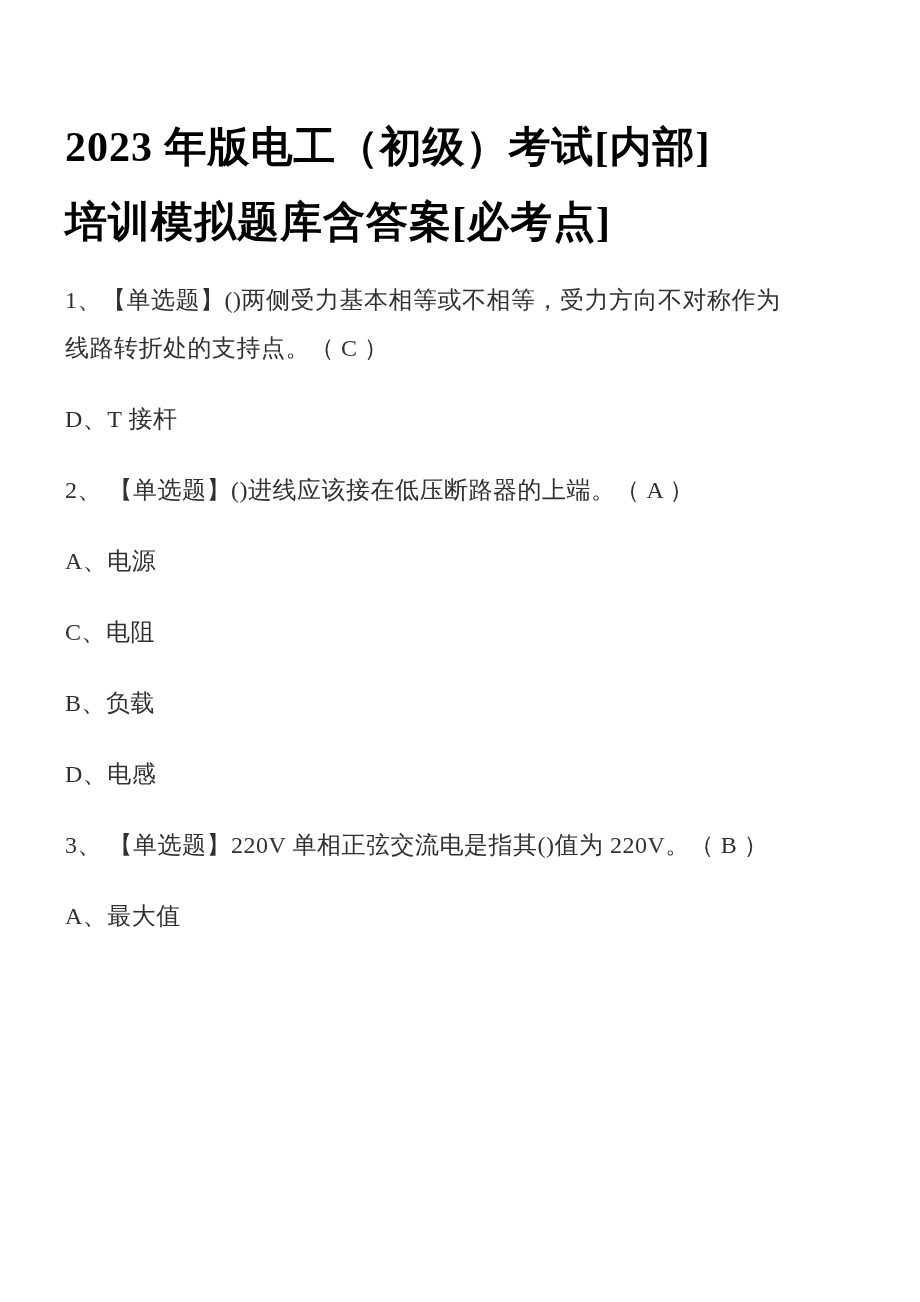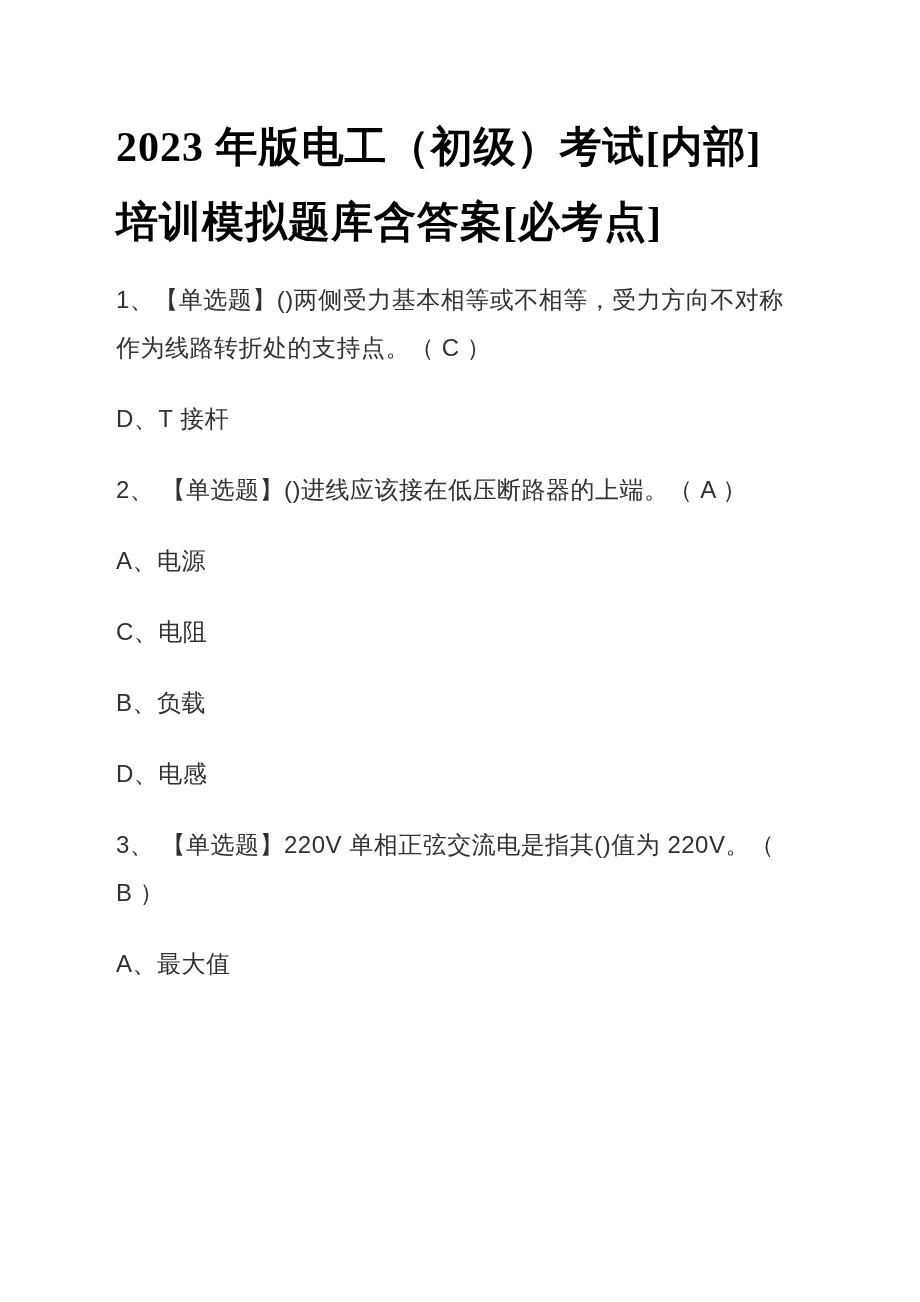--- a/index.html
+++ b/index.html
@@ -6,39 +6,40 @@
     margin: 0;
     padding: 0;
     background: #ffffff;
   }
   .page {
     position: relative;
     width: 920px;
     height: 1302px;
     background: #ffffff;
     box-sizing: border-box;
-    padding: 110px 128px 0 116px;
+    padding: 110px 128px 0 65px;
     overflow: hidden;
     font-family: "Liberation Sans", "DejaVu Sans", sans-serif;
     color: #303030;
   }
   .doc-title {
     font-family: "Liberation Serif", "DejaVu Serif", serif;
     font-weight: bold;
     color: #000000;
     font-size: 42px;
     line-height: 75px;
     margin: 0 0 16px 0;
     letter-spacing: 1px;
   }
   .doc-title .title-line {
     display: block;
   }
   .question-block {
     margin: 0;
+    font-family: Liberation Serif, serif;
   }
   .stem, .option {
     font-size: 24px;
     line-height: 48px;
     margin: 0 0 23px 0;
     letter-spacing: 0.5px;
   }
   .stem span {
     white-space: pre-wrap;
   }

